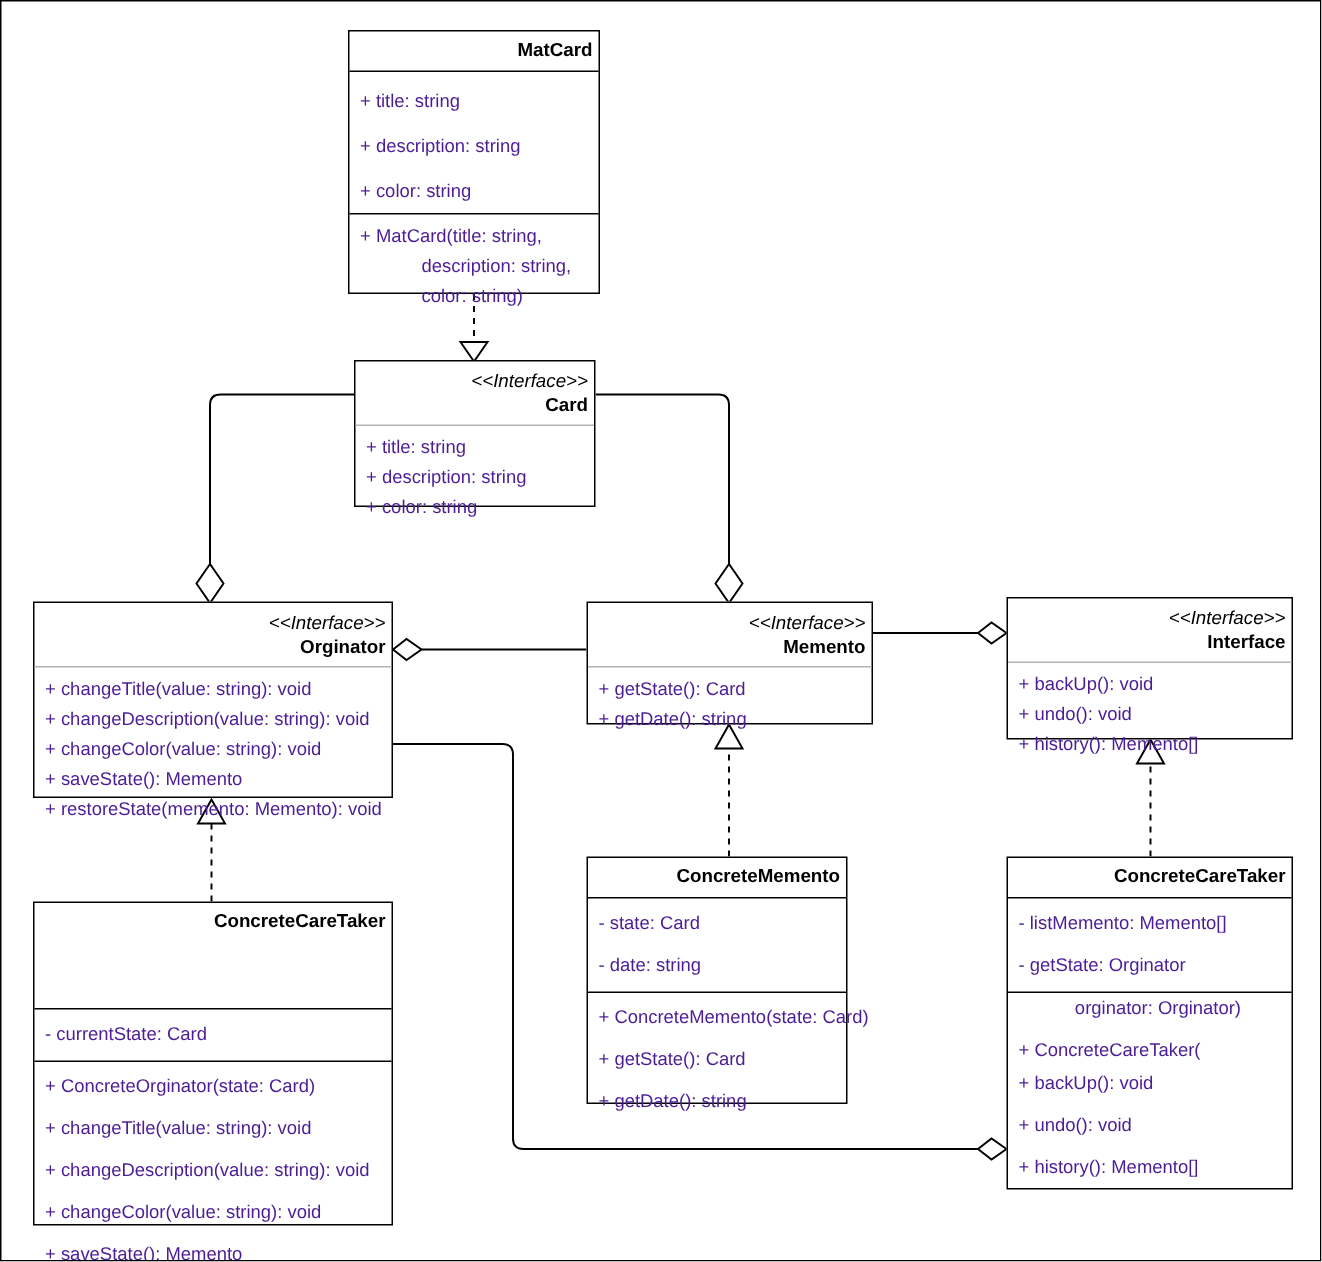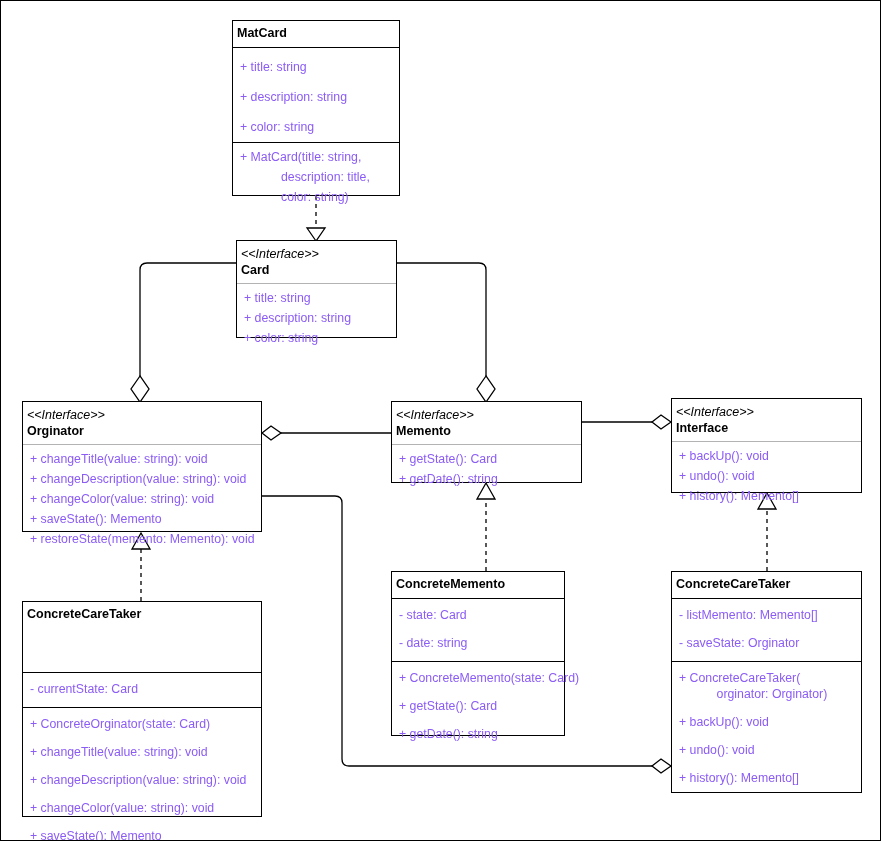--- a/index.html
+++ b/index.html
@@ -27,21 +27,21 @@
     pointer-events: none;
   }
   .uml-class {
     position: absolute;
     border: 1px solid #000000;
     background: #ffffff;
     box-sizing: border-box;
     z-index: 2;
   }
   .uml-header {
-    text-align: left;
+    text-align: right;
     padding: 5px 4px 5px 4px;
     font-size: 12.5px;
     font-weight: bold;
     color: #000000;
     line-height: 1.25;
   }
   .uml-stereotype {
     display: block;
     font-style: italic;
     font-weight: normal;
@@ -52,21 +52,21 @@
     box-sizing: border-box;
   }
   .uml-section.tight {
     padding: 5px 0 5px 0;
   }
   .uml-section.loose {
     padding: 3px 0 3px 0;
   }
   .uml-row {
     font-size: 12.3px;
-    color: #8b5cf6;
+    color: #4c1d95;
     padding: 2px 6px 2px 7px;
     line-height: 1.3;
     white-space: pre;
   }
   .uml-section.loose .uml-row {
     padding-top: 6px;
     padding-bottom: 6px;
   }
   .uml-row.wrapline {
     white-space: pre;
@@ -132,21 +132,21 @@
     <div class="uml-header">
       <span>MatCard</span>
     </div>
     <div class="uml-section tight" style="height:95px;">
       <div class="uml-row" style="padding-top:7px;padding-bottom:7px;">+ title: string</div>
       <div class="uml-row" style="padding-top:7px;padding-bottom:7px;">+ description: string</div>
       <div class="uml-row" style="padding-top:7px;padding-bottom:7px;">+ color: string</div>
     </div>
     <div class="uml-section tight">
       <div class="uml-row wrapline">+ MatCard(title: string,</div>
-      <div class="uml-row wrapline">            description: title,</div>
+      <div class="uml-row wrapline">            description: string,</div>
       <div class="uml-row wrapline">            color: string)</div>
     </div>
   </div>
 
   <div class="uml-class" style="left:235px; top:239px; width:161px; height:98px;">
     <div class="uml-header" style="padding-top:6px;">
       <span class="uml-stereotype">&lt;&lt;Interface&gt;&gt;</span>
       <span>Card</span>
     </div>
     <div class="uml-section divider-light" style="padding-top:5px;">
@@ -224,24 +224,24 @@
       <div class="uml-row">+ getDate(): string</div>
     </div>
   </div>
 
   <div class="uml-class" style="left:670px; top:570px; width:191px; height:222px;">
     <div class="uml-header">
       <span>ConcreteCareTaker</span>
     </div>
     <div class="uml-section loose">
       <div class="uml-row">- listMemento: Memento[]</div>
-      <div class="uml-row">- saveState: Orginator</div>
-    </div>
-    <div class="uml-section loose">
+      <div class="uml-row">- getState: Orginator</div>
+    </div>
+    <div class="uml-section loose">
+      <div class="uml-row wrapline" style="padding-top:0;">           orginator: Orginator)</div>
       <div class="uml-row wrapline" style="padding-bottom:0;">+ ConcreteCareTaker(</div>
-      <div class="uml-row wrapline" style="padding-top:0;">           orginator: Orginator)</div>
       <div class="uml-row">+ backUp(): void</div>
       <div class="uml-row">+ undo(): void</div>
       <div class="uml-row">+ history(): Memento[]</div>
     </div>
   </div>
 
 </div>
 
 </body></html>

